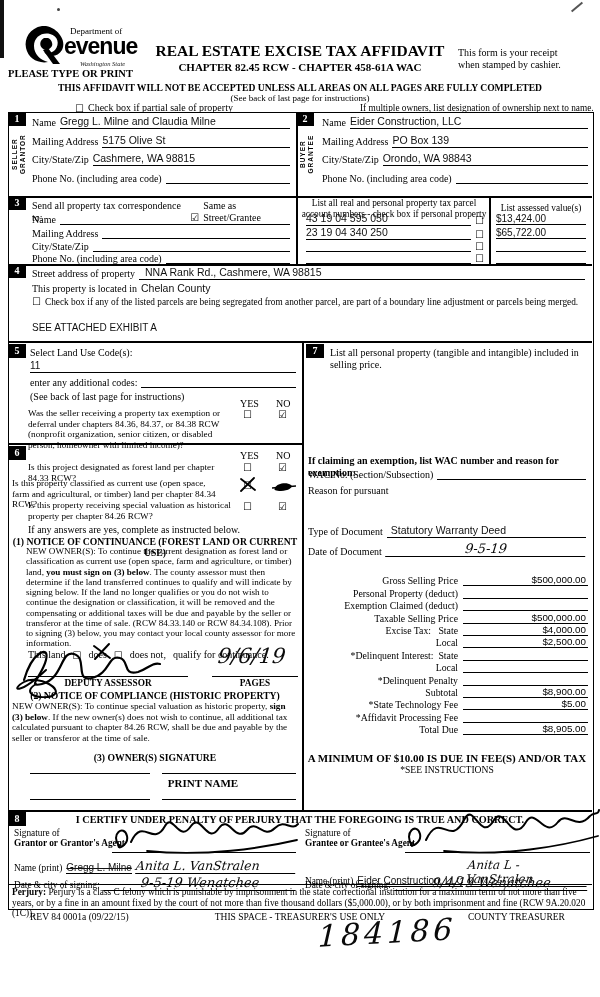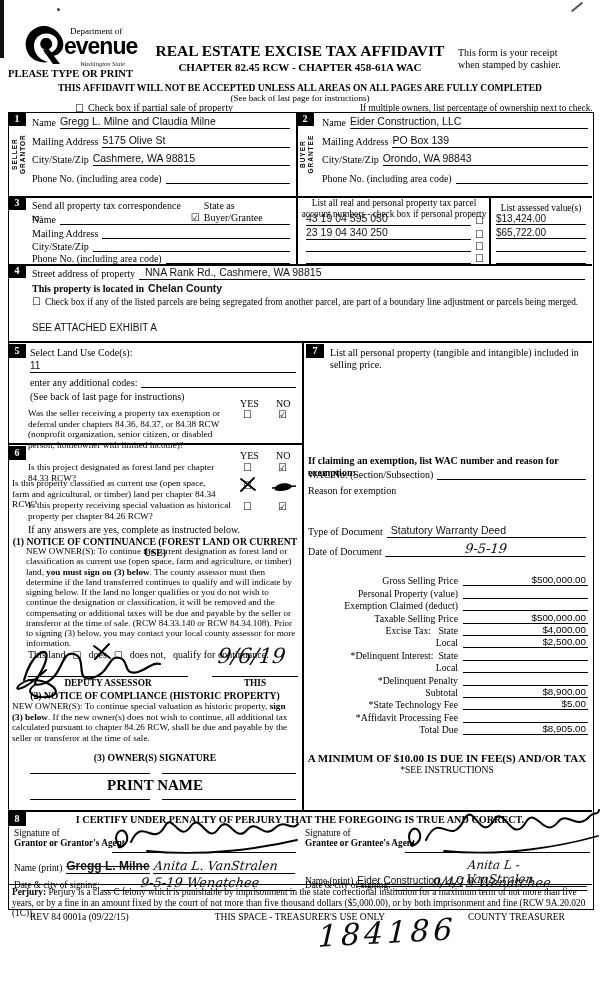--- a/index.html
+++ b/index.html
@@ -55,21 +55,21 @@
   <div class="abs lab" style="left:458px;top:47px;width:130px;">This form is your receipt</div>
   <div class="abs lab" style="left:458px;top:59px;width:130px;">when stamped by cashier.</div>
 
   <div class="abs center bold" style="left:0;top:82px;width:600px;font-size:9.6px;">THIS AFFIDAVIT WILL NOT BE ACCEPTED UNLESS ALL AREAS ON ALL PAGES ARE FULLY COMPLETED</div>
   <div class="abs center" style="left:0;top:93px;width:600px;font-size:9px;">(See back of last page for instructions)</div>
 
   <div class="abs row" style="left:75px;top:102px;">
     <span class="cb">☐</span>
     <span class="lab">Check box if partial sale of property</span>
   </div>
-  <div class="abs lab sm" style="left:360px;top:103px;">If multiple owners, list percentage of ownership next to check.</div>
+  <div class="abs lab sm" style="left:360px;top:103px;">If multiple owners, list designation of ownership next to name.</div>
 
   <div class="abs" style="left:8px;top:112px;width:584px;height:796px;border:1.5px solid #000;"></div>
 
   <div class="vline" style="left:296px;top:112px;width:1.5px;height:152px;"></div>
   <div class="vline" style="left:489px;top:196px;width:1.5px;height:68px;"></div>
   <div class="hline" style="left:8px;top:196px;width:584px;height:1.5px;"></div>
   <div class="hline" style="left:8px;top:264px;width:584px;height:1.5px;"></div>
   <div class="hline" style="left:8px;top:341px;width:584px;height:2px;"></div>
   <div class="vline" style="left:302px;top:341px;width:1.5px;height:470px;"></div>
   <div class="hline" style="left:8px;top:443px;width:296px;height:2px;"></div>
@@ -117,21 +117,21 @@
   </div>
   <div class="abs row" style="left:322px;top:172px;width:266px;">
     <span class="lab">Phone No. (including area code)</span>
     <span class="val ul" style="flex:1;min-height:11px;"></span>
   </div>
 
   <div class="numbox" style="left:8px;top:196px;">3</div>
   <div class="abs row" style="left:32px;top:200px;width:260px;">
     <span class="lab">Send all property tax correspondence to:</span>
     <span class="cb">☑</span>
-    <span class="lab">State as Buyer/Grantee</span>
+    <span class="lab">Same as Street/Grantee</span>
   </div>
   <div class="abs row" style="left:32px;top:213px;width:258px;">
     <span class="lab">Name</span>
     <span class="ul" style="flex:1;min-height:11px;"></span>
   </div>
   <div class="abs row" style="left:32px;top:227px;width:258px;">
     <span class="lab">Mailing Address</span>
     <span class="ul" style="flex:1;min-height:11px;"></span>
   </div>
   <div class="abs row" style="left:32px;top:240px;width:258px;">
@@ -165,21 +165,21 @@
   <div class="abs val ul" style="left:496px;top:213px;width:90px;min-height:11px;font-size:10px;">$13,424.00</div>
   <div class="abs val ul" style="left:496px;top:227px;width:90px;min-height:11px;font-size:10px;">$65,722.00</div>
   <div class="abs val ul" style="left:496px;top:240px;width:90px;min-height:11px;font-size:10px;"></div>
   <div class="abs val ul" style="left:496px;top:252px;width:90px;min-height:11px;font-size:10px;"></div>
 
   <div class="numbox" style="left:8px;top:264px;">4</div>
   <div class="abs row" style="left:32px;top:267px;width:553px;">
     <span class="lab">Street address of property</span>
     <span class="val ul" style="flex:1;padding-left:6px;">NNA Rank Rd., Cashmere, WA 98815</span>
   </div>
-  <div class="abs row" style="left:32px;top:283px;font-weight:bold;">
+  <div class="abs row" style="left:32px;top:283px;">
     <span class="lab">This property is located in</span>
     <span class="val">Chelan County</span>
   </div>
   <div class="abs row" style="left:32px;top:297px;width:556px;align-items:flex-start;">
     <span class="cb">☐</span>
     <span class="lab sm">Check box if any of the listed parcels are being segregated from another parcel, are part of a boundary line adjustment or parcels being merged.</span>
   </div>
   <div class="abs val" style="left:32px;top:322px;font-size:10px;">SEE ATTACHED EXHIBIT A</div>
 
   <div class="numbox" style="left:8px;top:344px;">5</div>
@@ -236,66 +236,66 @@
   </div>
   <div class="abs" style="left:92px;top:642px;">
     <svg width="20" height="19" viewBox="0 0 20 19">
         <path d="M3,17 L17,2 M2,4 L18,16" stroke="#000" stroke-width="2" fill="none" stroke-linecap="round"></path>
       </svg>
   </div>
 
   <div class="hline" style="left:28px;top:676px;width:160px;height:1px;"></div>
   <div class="hline" style="left:212px;top:676px;width:86px;height:1px;"></div>
   <div class="abs center bold" style="left:28px;top:678px;width:160px;font-size:9.3px;">DEPUTY ASSESSOR</div>
-  <div class="abs center bold" style="left:212px;top:678px;width:86px;font-size:9.3px;">THIS</div>
+  <div class="abs center bold" style="left:212px;top:678px;width:86px;font-size:9.3px;">PAGES</div>
 
   <div class="abs" style="left:10px;top:636px;">
     <svg width="160" height="62" viewBox="0 0 160 62">
       <path d="M14,44 C22,16 40,8 36,24 C32,40 16,52 32,48 C54,42 50,14 64,18 C78,22 64,46 82,42 C100,38 98,18 110,22 C120,25 112,40 128,36 C138,33 142,26 150,28" stroke="#000" stroke-width="2.2" fill="none" stroke-linecap="round"></path>
       <path d="M36,34 C8,60 0,54 14,46 C28,38 56,54 42,60 C30,64 10,58 26,48" stroke="#000" stroke-width="2" fill="none" stroke-linecap="round"></path>
     </svg>
   </div>
   <div class="abs hand" style="left:218px;top:644px;font-size:21px;">9/6/19</div>
 
   <div class="abs center bold" style="left:8px;top:690px;width:294px;font-size:9.7px;text-align:center;">(2) NOTICE OF COMPLIANCE (HISTORIC PROPERTY)</div>
   <p class="abs para" style="left:12px;top:701px;width:286px;margin:0;"><span>NEW OWNER(S):  To continue special valuation as historic property, </span><span class="bold">sign (3) below</span><span>.  If the new owner(s) does not wish to continue, all additional tax calculated pursuant to chapter 84.26 RCW, shall be due and payable by the seller or transferor at the time of sale.</span></p>
 
   <div class="abs center bold" style="left:8px;top:752px;width:294px;font-size:9.7px;">(3) OWNER(S) SIGNATURE</div>
   <div class="hline" style="left:30px;top:773px;width:120px;height:1px;"></div>
   <div class="hline" style="left:162px;top:773px;width:134px;height:1px;"></div>
-  <div class="abs center bold" style="left:8px;top:777px;width:294px;font-size:15px;">PRINT NAME</div>
+  <div class="abs center bold" style="left:8px;top:777px;width:294px;font-size:11px;padding-left:48px;">PRINT NAME</div>
   <div class="hline" style="left:30px;top:799px;width:120px;height:1px;"></div>
   <div class="hline" style="left:162px;top:799px;width:134px;height:1px;"></div>
 
   <div class="numbox" style="left:306px;top:344px;">7</div>
   <div class="abs lab" style="left:330px;top:347px;width:252px;line-height:1.2;">List all personal property (tangible and intangible) included in selling price.</div>
 
   <div class="abs lab" style="left:308px;top:455px;width:284px;font-weight:bold;">If claiming an exemption, list WAC number and reason for exemption:</div>
   <div class="abs row" style="left:308px;top:468px;width:278px;">
     <span class="lab">WAC No. (Section/Subsection)</span>
     <span class="ul" style="flex:1;min-height:11px;"></span>
   </div>
-  <div class="abs lab" style="left:308px;top:485px;">Reason for exemption</div>
+  <div class="abs lab" style="left:308px;top:485px;">Reason for pursuant</div>
 
   <div class="abs row" style="left:308px;top:525px;width:278px;">
     <span class="lab">Type of Document</span>
     <span class="val ul" style="flex:1;padding-left:4px;">Statutory Warranty Deed</span>
   </div>
   <div class="abs row" style="left:308px;top:541px;width:278px;">
     <span class="lab">Date of Document</span>
     <span class="ul hand" style="flex:1;min-height:14px;text-align:center;font-size:13px;">9-5-19</span>
   </div>
 
   <div class="abs" style="left:306px;top:574px;width:282px;">
     <div class="fee-row">
         <span class="fee-lab">Gross Selling Price</span>
         <span class="fee-val">$500,000.00</span>
       </div>
     <div class="fee-row">
-        <span class="fee-lab">Personal Property (value)</span>
+        <span class="fee-lab">Personal Property (deduct)</span>
         <span class="fee-val"></span>
       </div>
     <div class="fee-row">
         <span class="fee-lab">Exemption Claimed (deduct)</span>
         <span class="fee-val"></span>
       </div>
     <div class="fee-row">
         <span class="fee-lab">Taxable Selling Price</span>
         <span class="fee-val">$500,000.00</span>
       </div>
@@ -347,21 +347,21 @@
   <div class="abs lab sm bold" style="left:14px;top:838px;">Grantor or Grantor's Agent</div>
   <div class="hline" style="left:112px;top:852px;width:184px;height:1px;"></div>
   <div class="abs" style="left:105px;top:812px;">
     <svg width="196" height="46" viewBox="0 0 196 46">
       <path d="M14,34 C5,22 19,12 22,24 C24,33 11,39 14,33 M26,30 C38,4 48,36 60,14 C68,0 74,32 86,14 C96,0 102,34 114,16 C124,2 130,32 142,18 C152,6 158,28 170,16 C180,6 186,20 193,12" stroke="#000" stroke-width="2" fill="none" stroke-linecap="round"></path>
       <path d="M42,39 C100,45 158,36 192,28" stroke="#000" stroke-width="1.8" fill="none" stroke-linecap="round"></path>
     </svg>
   </div>
   <div class="abs row" style="left:14px;top:858px;width:282px;">
     <span class="lab sm">Name (print)</span>
-    <span class="val ul strike" style="font-size:12px;font-weight:bold;">Gregg L. Milne</span>
+    <span class="val ul strike" style="font-size:10px;">Gregg L. Milne</span>
     <span class="ul hand" style="flex:1;font-size:12.5px;min-height:13px;">Anita L. VanStralen</span>
   </div>
   <div class="abs row" style="left:14px;top:875px;width:282px;">
     <span class="lab sm">Date &amp; city of signing:</span>
     <span class="ul hand" style="flex:1;font-size:13px;min-height:14px;text-align:center;">9-5-19  Wenatchee</span>
   </div>
 
   <div class="abs lab sm" style="left:305px;top:828px;">Signature of</div>
   <div class="abs lab sm bold" style="left:305px;top:838px;">Grantee or Grantee's Agent</div>
   <div class="hline" style="left:405px;top:852px;width:185px;height:1px;"></div>

